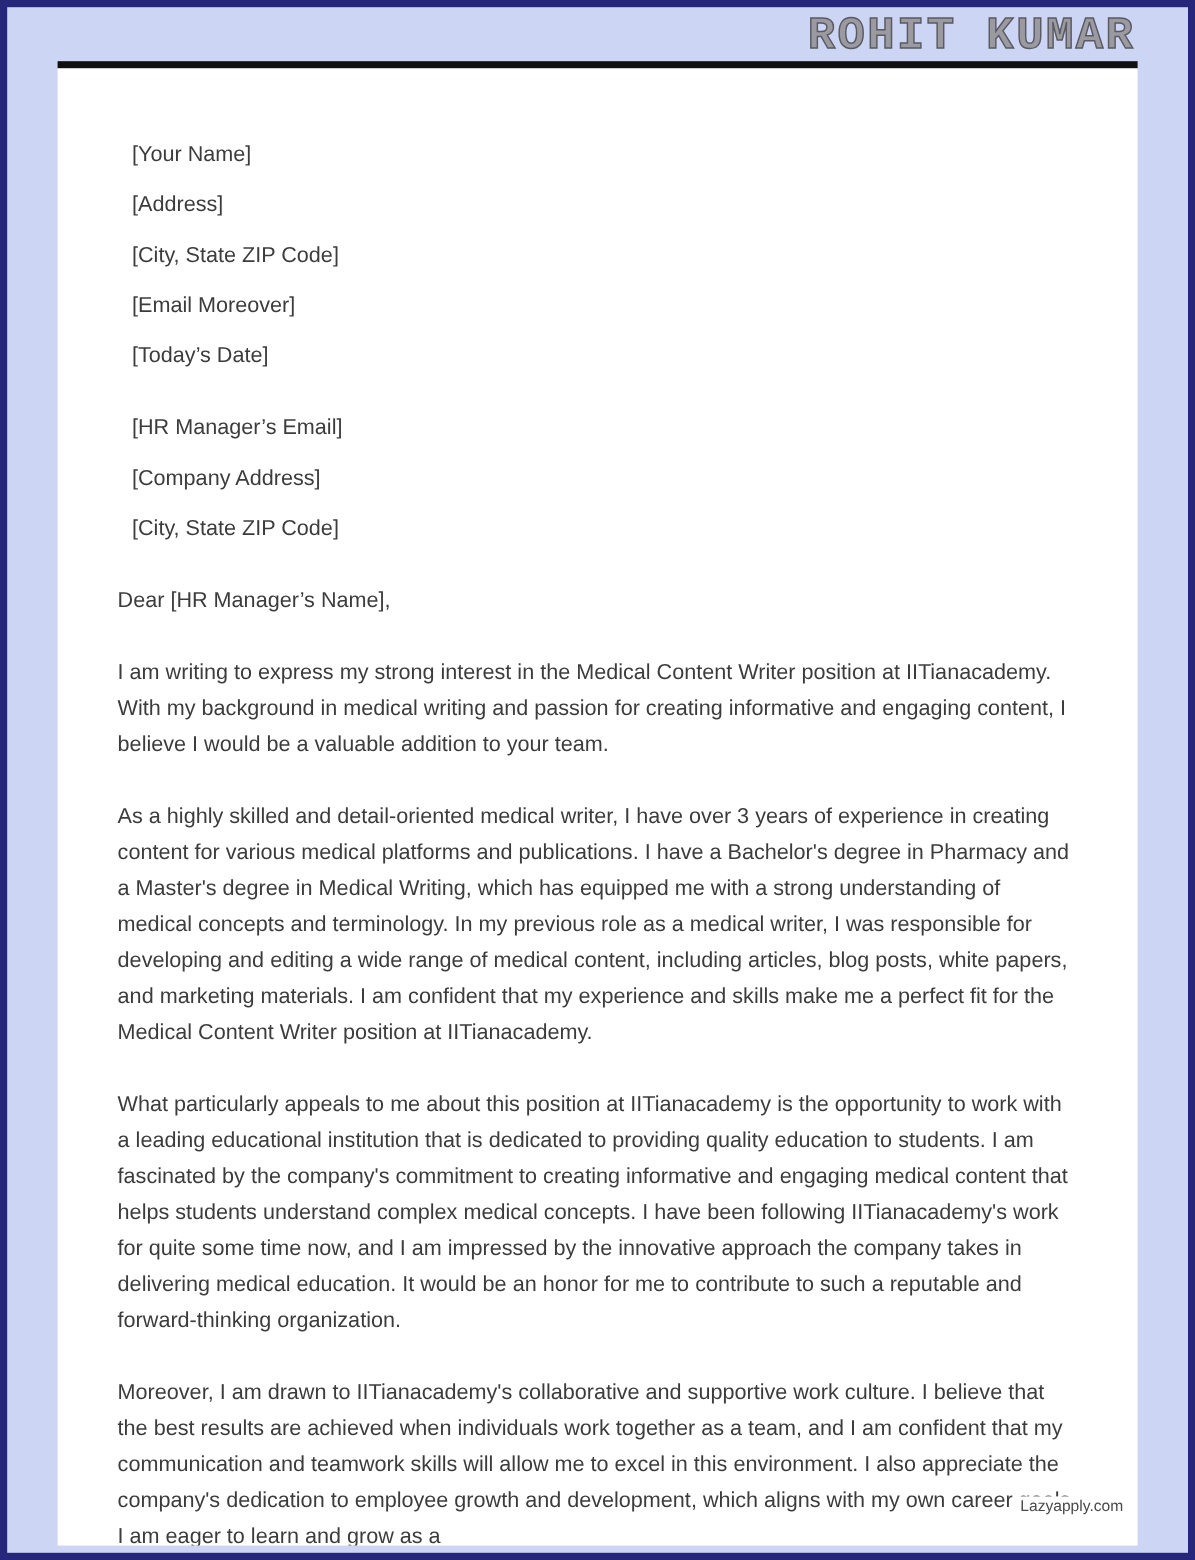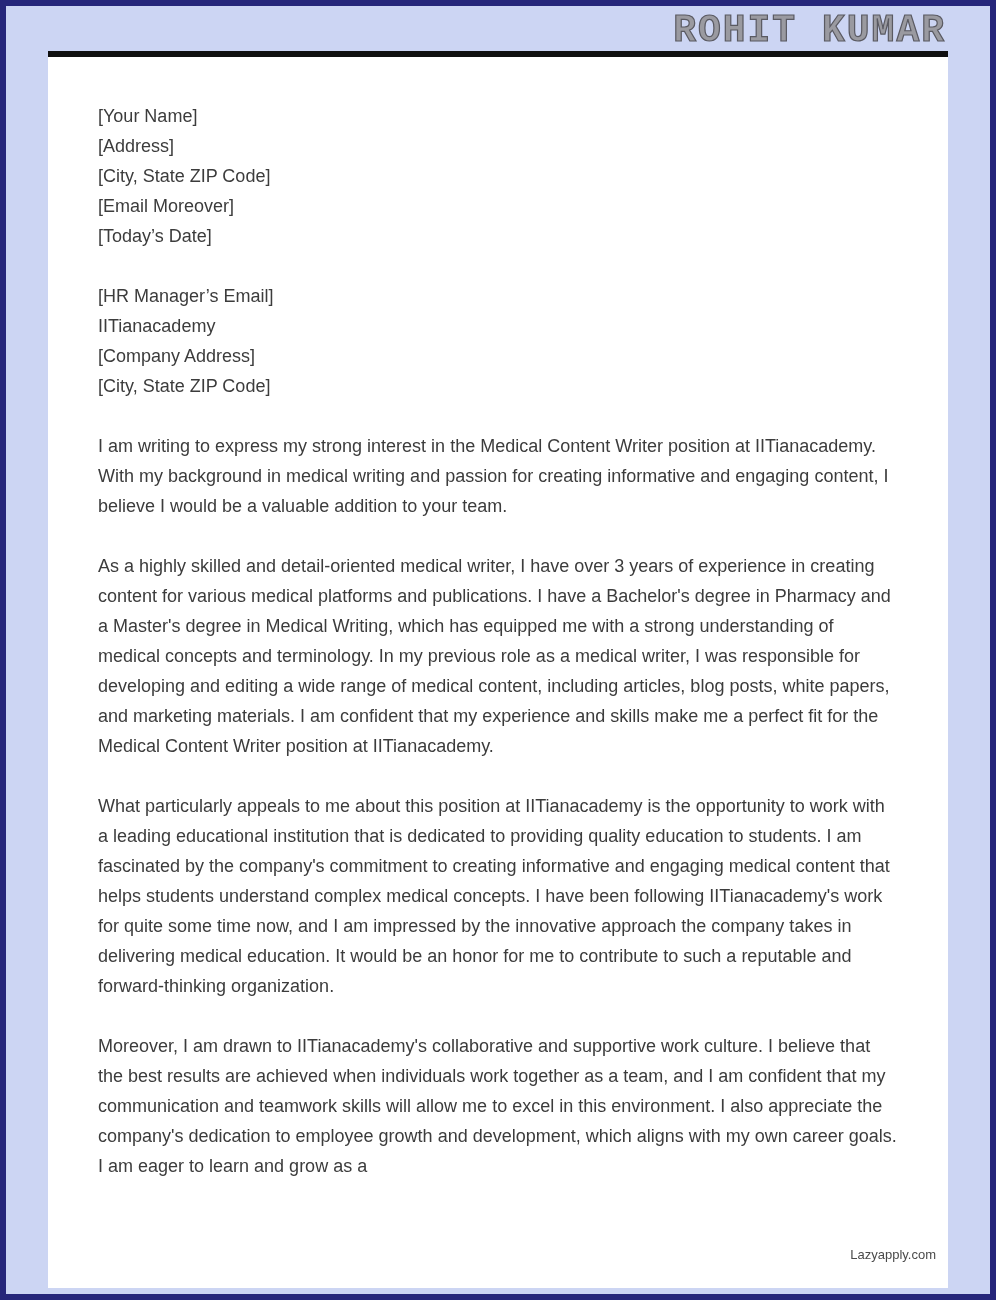--- a/index.html
+++ b/index.html
@@ -52,21 +52,21 @@
     background: var(--page-bg);
     overflow: hidden;
   }
   .letter {
     padding: 44px 50px 0 50px;
     color: var(--text-color);
     font-size: 18px;
     line-height: 30px;
   }
   .block { margin: 0 0 30px 0; }
-  .line { margin: 0; }
+  .line { margin: 12px; }
   p.block { margin-top: 0; }
   .watermark {
     position: absolute;
     right: 54px;
     bottom: 32px;
     font-size: 13px;
     color: var(--watermark-color);
     background: var(--page-bg);
     padding-left: 6px;
   }
@@ -84,25 +84,25 @@
     <div class="block">
       <div class="line">[Your Name]</div>
       <div class="line">[Address]</div>
       <div class="line">[City, State ZIP Code]</div>
       <div class="line">[Email Moreover]</div>
       <div class="line">[Today’s Date]</div>
     </div>
 
     <div class="block">
       <div class="line">[HR Manager’s Email]</div>
-      <div class="line">IITianacademy</div>
       <div class="line">[Company Address]</div>
       <div class="line">[City, State ZIP Code]</div>
     </div>
 
+    <div class="block">Dear [HR Manager’s Name],</div>
 
     <p class="block">I am writing to express my strong interest in the Medical Content Writer position at IITianacademy. With my background in medical writing and passion for creating informative and engaging content, I believe I would be a valuable addition to your team.</p>
     <p class="block">As a highly skilled and detail-oriented medical writer, I have over 3 years of experience in creating content for various medical platforms and publications. I have a Bachelor's degree in Pharmacy and a Master's degree in Medical Writing, which has equipped me with a strong understanding of medical concepts and terminology. In my previous role as a medical writer, I was responsible for developing and editing a wide range of medical content, including articles, blog posts, white papers, and marketing materials. I am confident that my experience and skills make me a perfect fit for the Medical Content Writer position at IITianacademy.</p>
     <p class="block">What particularly appeals to me about this position at IITianacademy is the opportunity to work with a leading educational institution that is dedicated to providing quality education to students. I am fascinated by the company's commitment to creating informative and engaging medical content that helps students understand complex medical concepts. I have been following IITianacademy's work for quite some time now, and I am impressed by the innovative approach the company takes in delivering medical education. It would be an honor for me to contribute to such a reputable and forward-thinking organization.</p>
     <p class="block">Moreover, I am drawn to IITianacademy's collaborative and supportive work culture. I believe that the best results are achieved when individuals work together as a team, and I am confident that my communication and teamwork skills will allow me to excel in this environment. I also appreciate the company's dedication to employee growth and development, which aligns with my own career goals. I am eager to learn and grow as a</p>
 
   </div>
 </div>
 
 <div class="watermark">Lazyapply.com</div>

